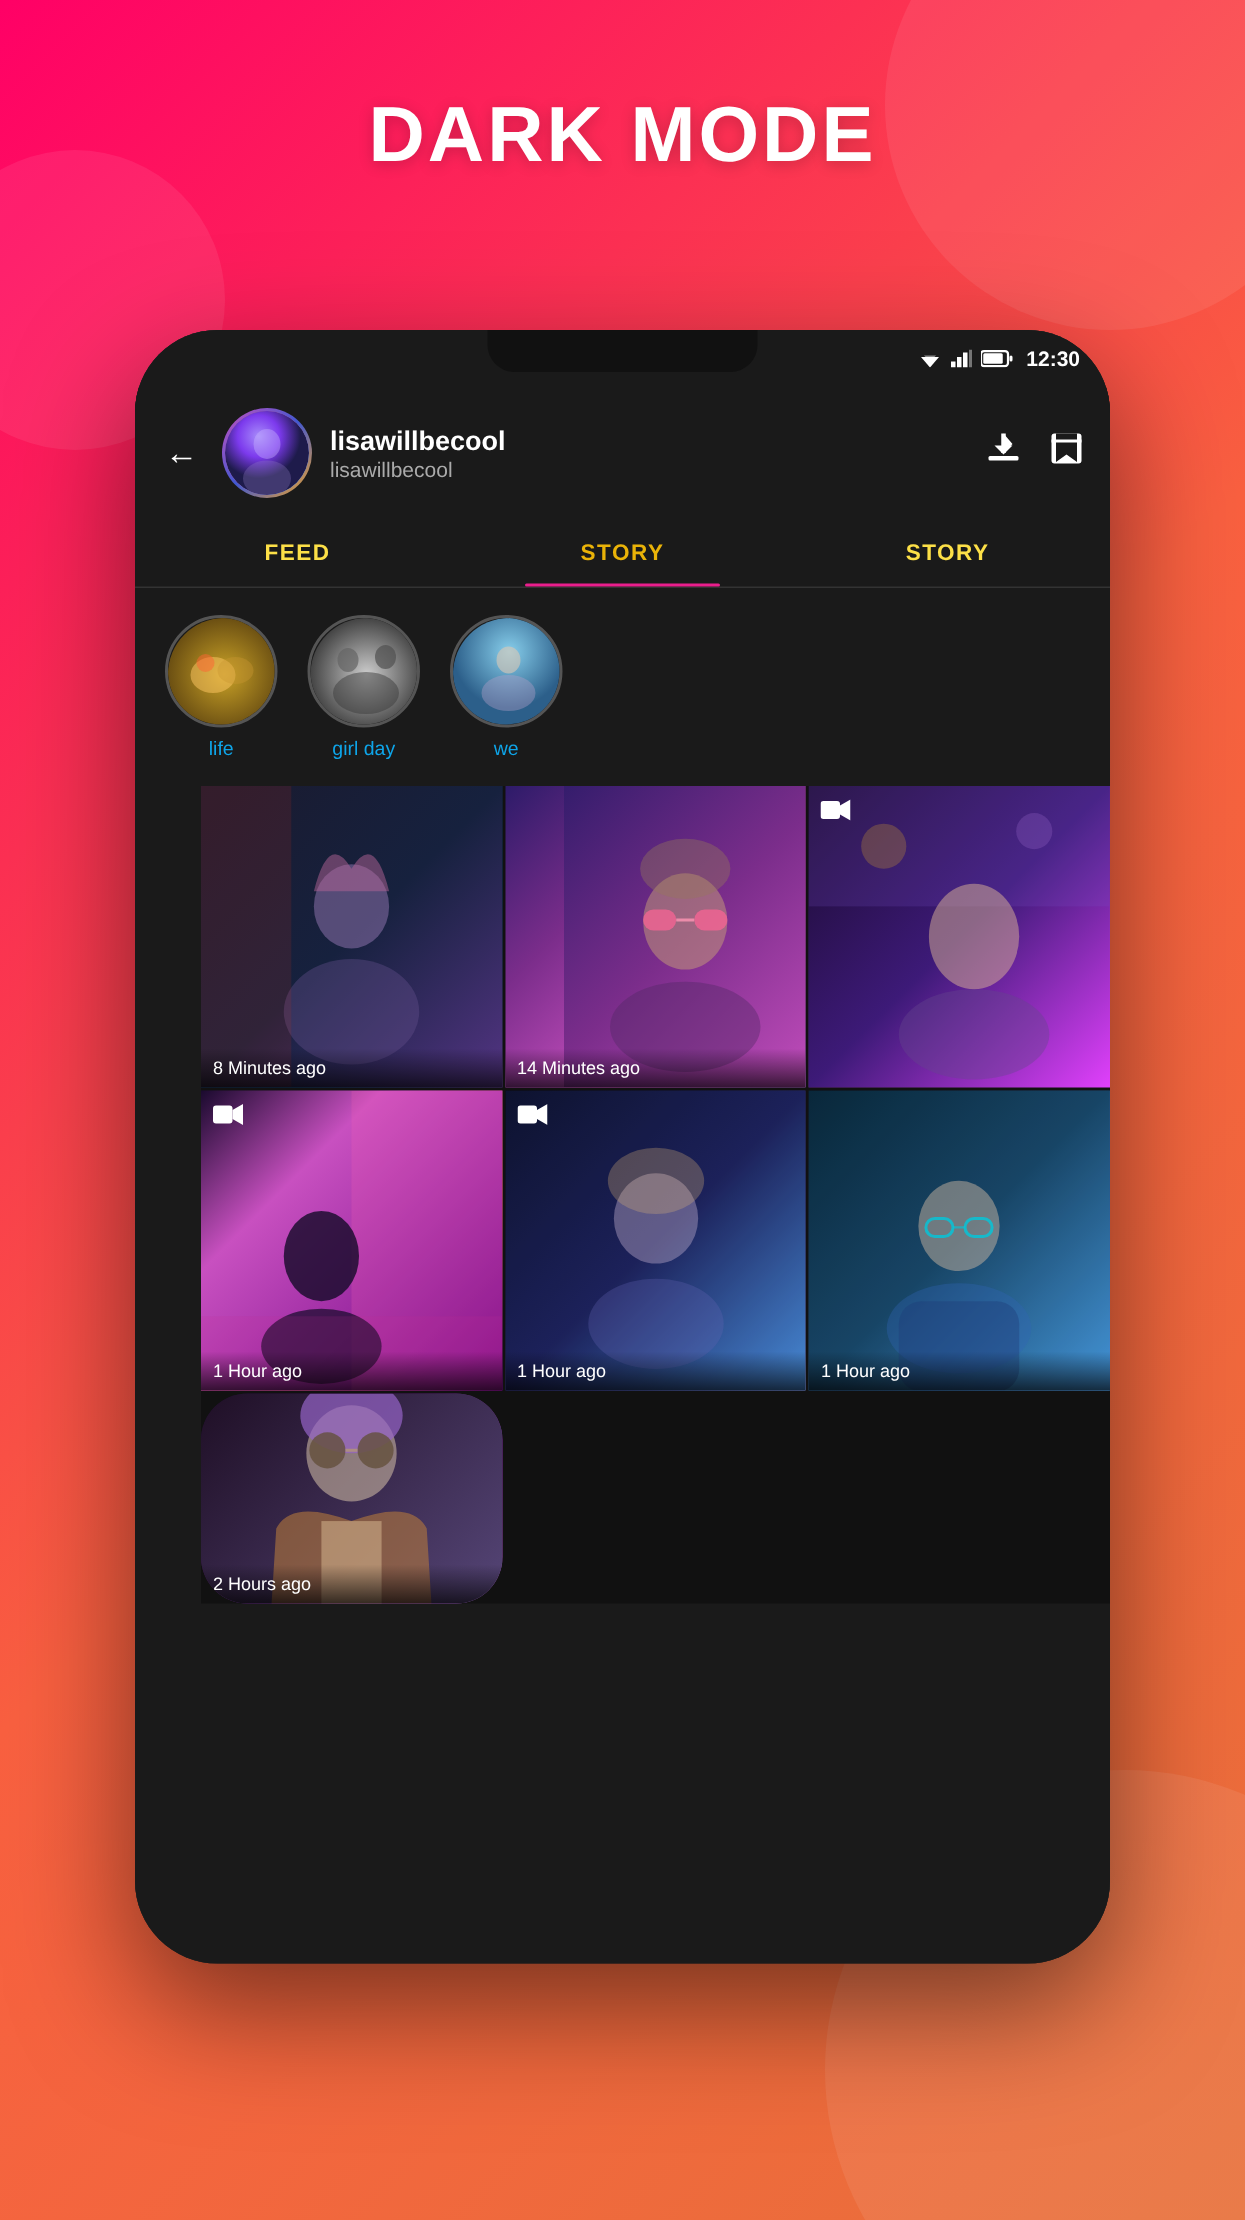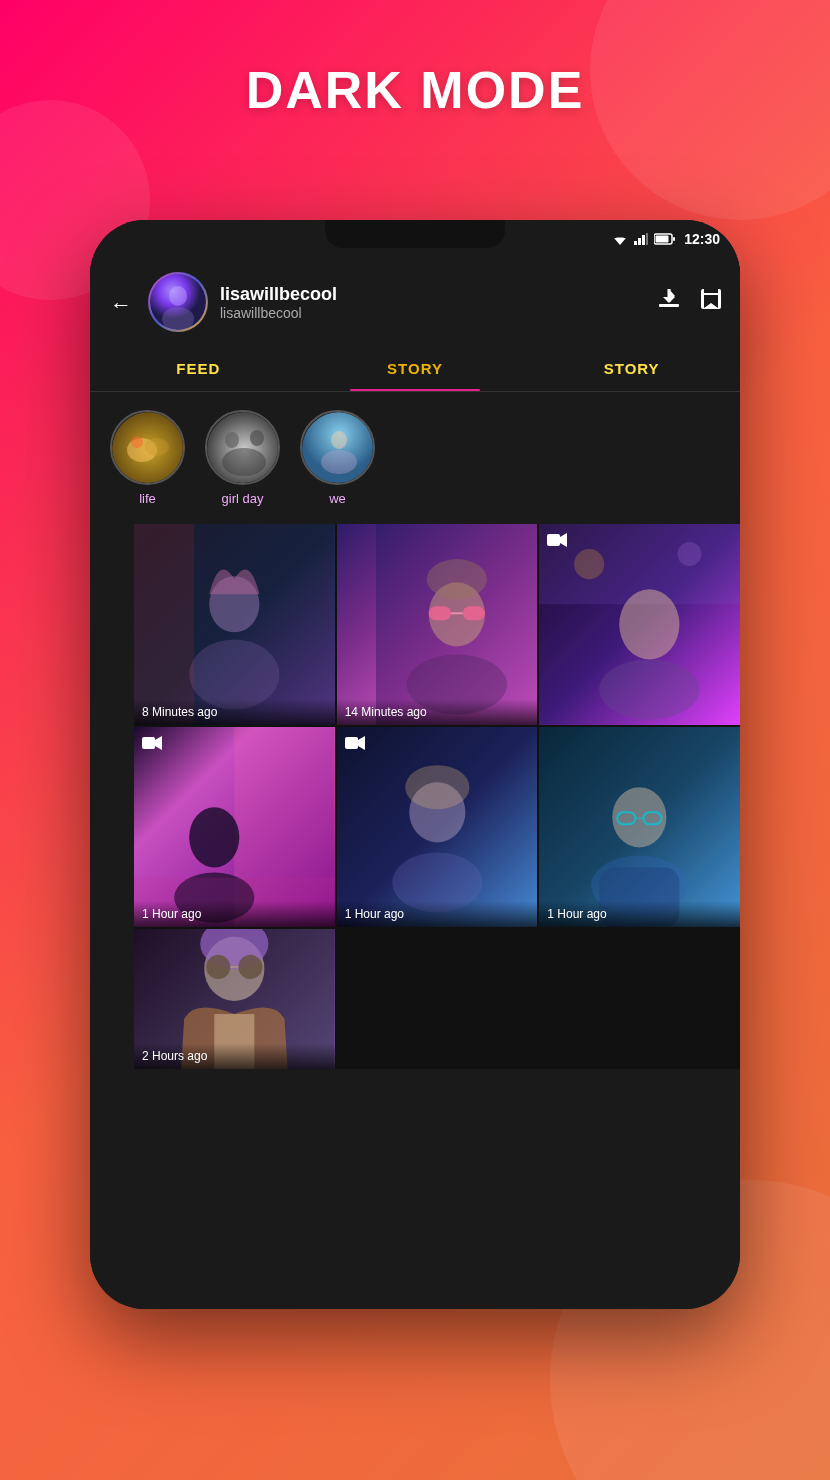--- a/index.html
+++ b/index.html
@@ -195,21 +195,21 @@
     }
     .story-circle {
       width: 75px;
       height: 75px;
       border-radius: 50%;
       border: 2px solid #555;
       overflow: hidden;
     }
 
     .story-label {
-      color: #f0abfc;
+      color: #0ea5e9;
       font-size: 13px;
     }
 
     
     .media-grid {
       display: grid;
       grid-template-columns: repeat(3, 1fr);
       gap: 2px;
       background: #111;
       margin-left: 44px;
@@ -220,21 +220,21 @@
       overflow: hidden;
       cursor: pointer;
     }
     
     .cell-1 { background: linear-gradient(135deg, #1a1a2e, #16213e, #0f3460, #533483); }
     .cell-2 { background: linear-gradient(135deg, #2d1b69, #7b2d8b, #c850c0, #9b59b6); padding-left: 39px; }
     .cell-3 { background: linear-gradient(135deg, #1a0a2e, #3d1a78, #7b2fa0, #e040fb); }
     .cell-4 { background: linear-gradient(135deg, #1a0a2e, #c850c0, #ff6090, #6a0080); }
     .cell-5 { background: linear-gradient(135deg, #0a0a1e, #1a1a4e, #3d3d90, #7b7bc0); }
     .cell-6 { background: linear-gradient(135deg, #0a1a2e, #1a3a5e, #2a5a90, #4a90d9); }
-    .cell-7 { background: linear-gradient(135deg, #1a0a2e, #3a0a4e, #7b2fa0, #9b59b6); }
+    .cell-7 { background: linear-gradient(135deg, #1a0a2e, #3a0a4e, #7b2fa0, #9b59b6); border-radius: 31px; }
 
     .video-icon {
       position: absolute;
       top: 8px;
       left: 8px;
       color: white;
       font-size: 18px;
     }
     .time-label {
       position: absolute;

